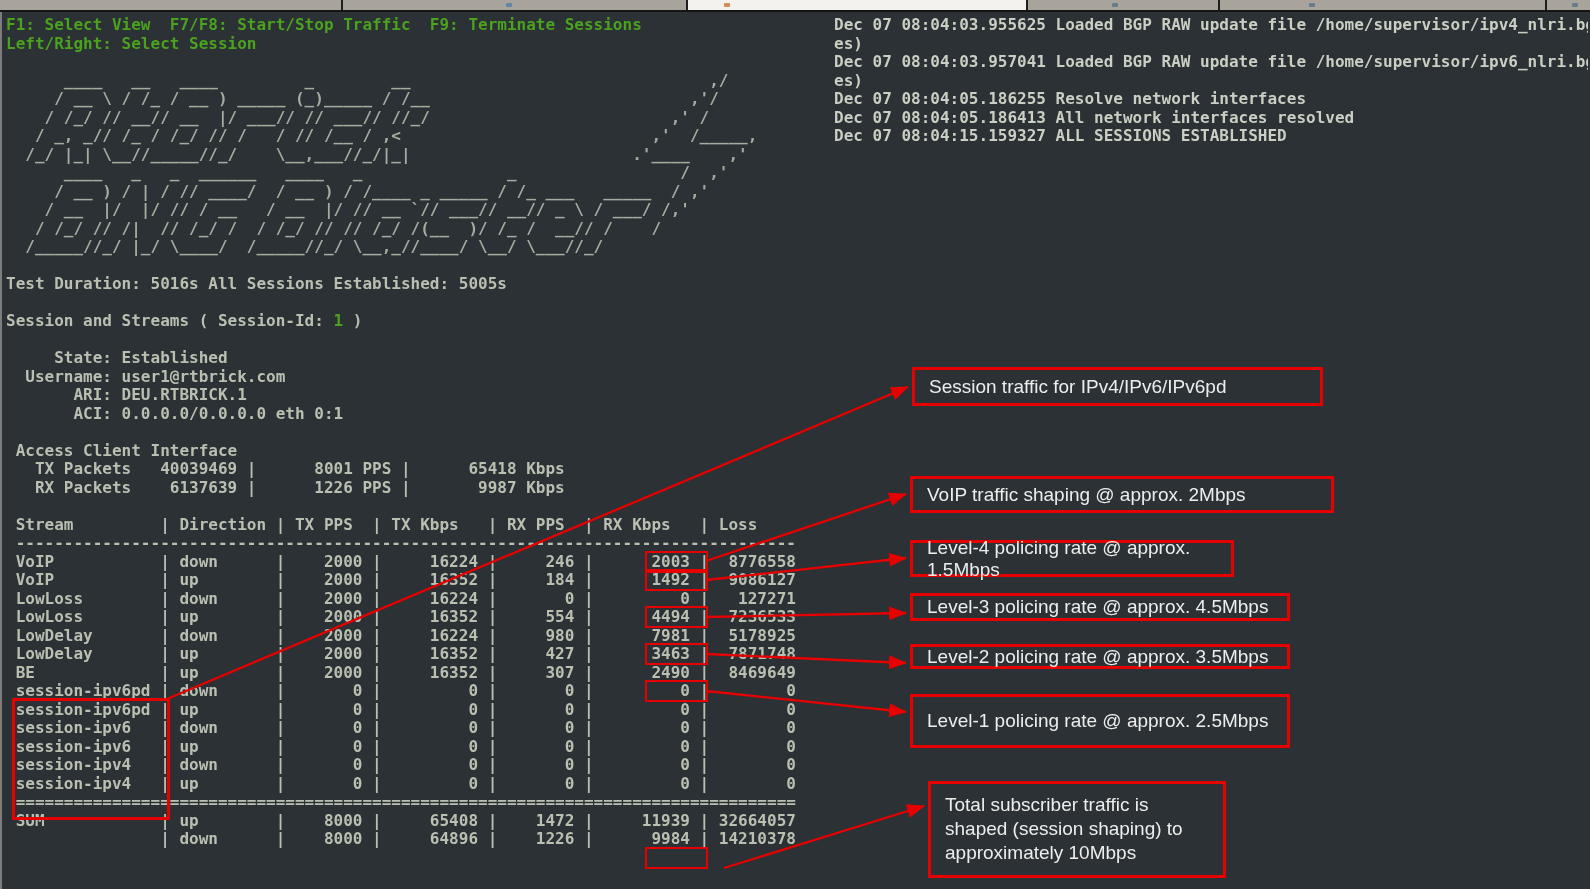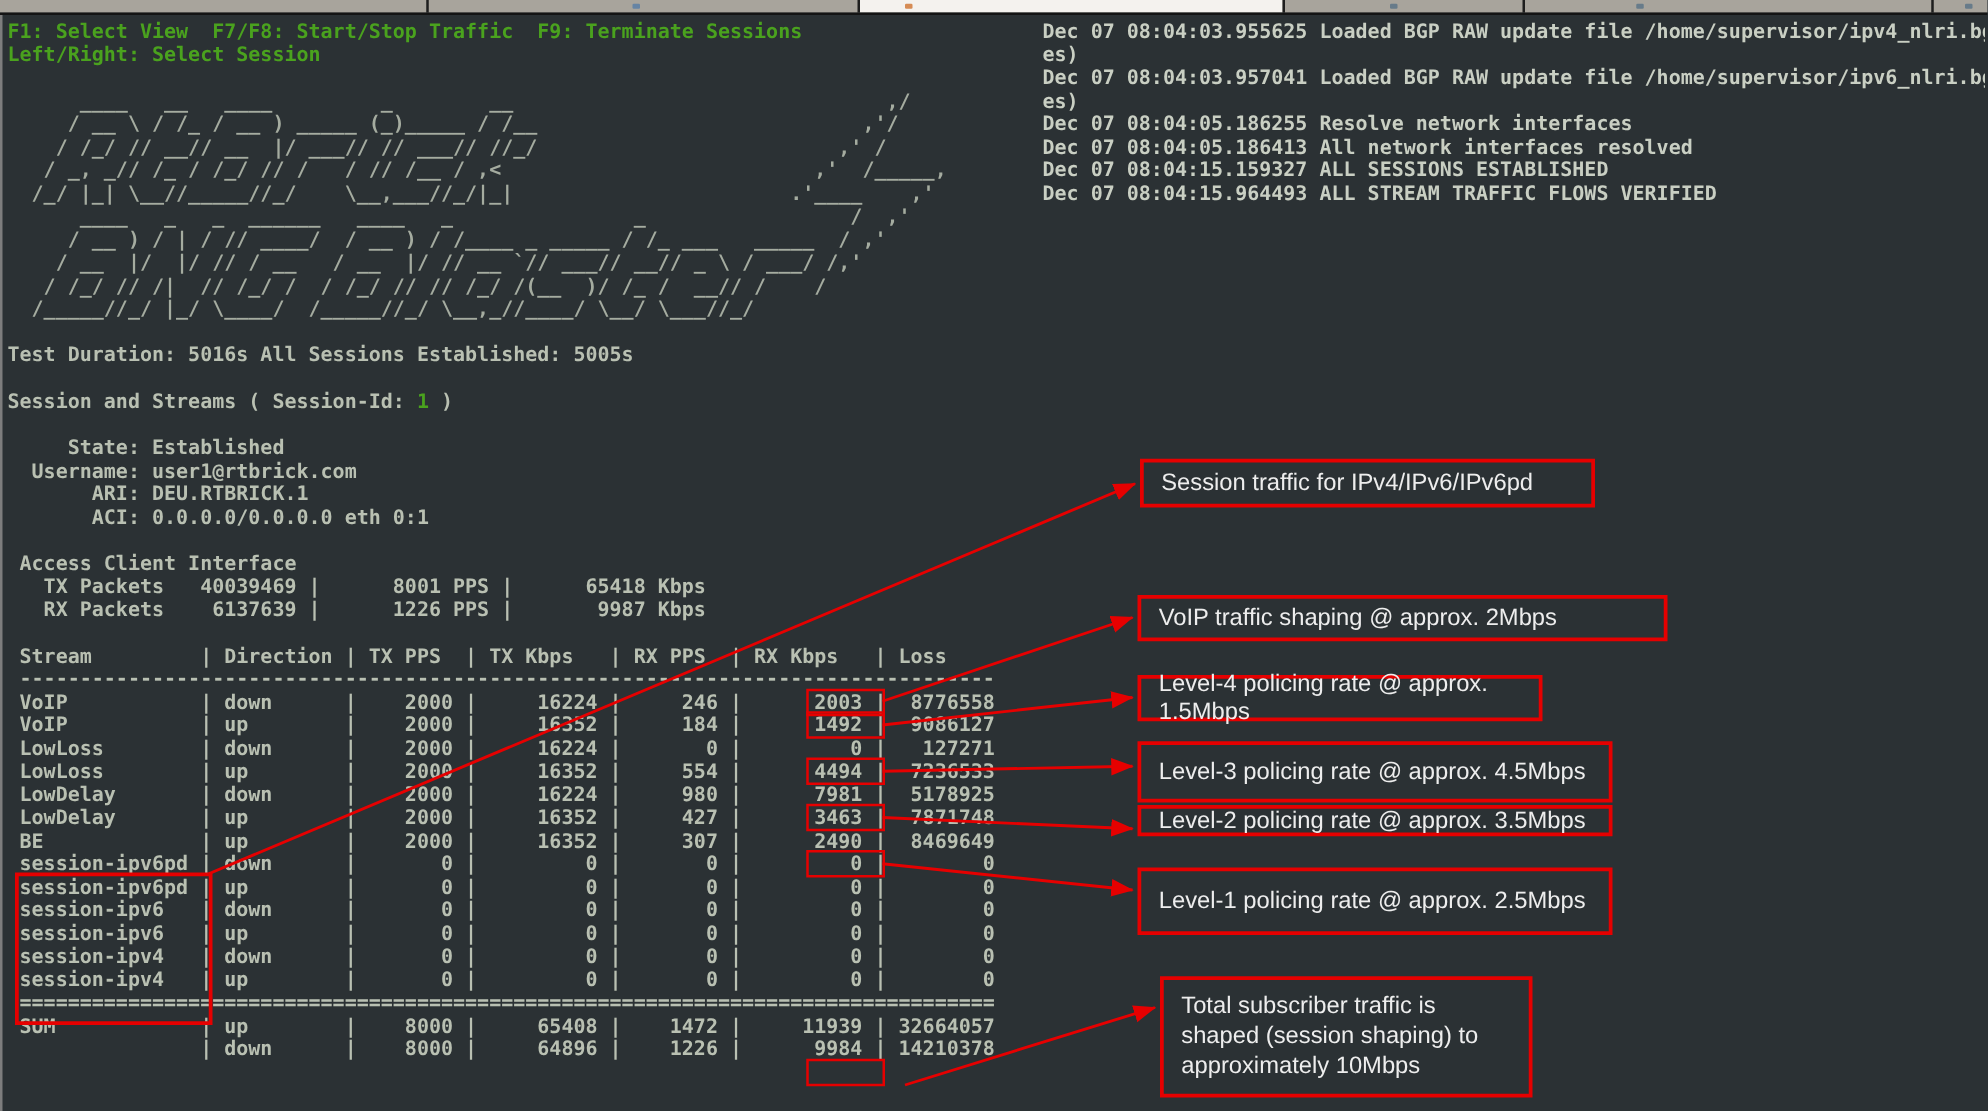--- a/index.html
+++ b/index.html
@@ -110,41 +110,40 @@
     <div class="tl"><span>                | down      |    8000 |     64896 |    1226 |      9984 | 14210378</span></div>
   </div>
 <div id="logpane">
     <div class="tl">Dec 07 08:04:03.955625 Loaded BGP RAW update file /home/supervisor/ipv4_nlri.bgp</div>
     <div class="tl">es)</div>
     <div class="tl">Dec 07 08:04:03.957041 Loaded BGP RAW update file /home/supervisor/ipv6_nlri.bgp</div>
     <div class="tl">es)</div>
     <div class="tl">Dec 07 08:04:05.186255 Resolve network interfaces</div>
     <div class="tl">Dec 07 08:04:05.186413 All network interfaces resolved</div>
     <div class="tl">Dec 07 08:04:15.159327 ALL SESSIONS ESTABLISHED</div>
-    <div class="tl">Dec 07 08:04:15.964493 ALL STREAM TRAFFIC FLOWS VERIFIED</div>
   </div>
 
 <div id="overlays">
     <div class="vbox" style="left: 644.7px; top: 550.5px; width: 59.7px; height: 18px;"></div>
     <div class="vbox" style="left: 644.7px; top: 569px; width: 59.7px; height: 18px;"></div>
     <div class="vbox" style="left: 644.7px; top: 606px; width: 59.7px; height: 18px;"></div>
     <div class="vbox" style="left: 644.7px; top: 643px; width: 59.7px; height: 18px;"></div>
     <div class="vbox" style="left: 644.7px; top: 680px; width: 59.7px; height: 18px;"></div>
     <div class="vbox" style="left: 644.7px; top: 846.5px; width: 59.7px; height: 18px;"></div>
     <div class="gbox" style="left: 12px; top: 698px; width: 152px; height: 116px;"></div>
-    <div class="ann" style="left: 912px; top: 367px; width: 364px; height: 39px;">
+    <div class="ann" style="left: 912px; top: 367px; width: 411px; height: 39px;">
       <span>Session traffic for IPv4/IPv6/IPv6pd</span>
     </div>
     <div class="ann" style="left: 910px; top: 476px; width: 424px; height: 37px;">
       <span>VoIP traffic shaping @ approx. 2Mbps</span>
     </div>
     <div class="ann" style="left: 910px; top: 540px; width: 324px; height: 37px;">
       <span>Level-4 policing rate @ approx. 1.5Mbps</span>
     </div>
-    <div class="ann" style="left: 910px; top: 593px; width: 380px; height: 49px;">
+    <div class="ann" style="left: 910px; top: 593px; width: 380px; height: 28px;">
       <span>Level-3 policing rate @ approx. 4.5Mbps</span>
     </div>
     <div class="ann" style="left: 910px; top: 644px; width: 380px; height: 25px;">
       <span>Level-2 policing rate @ approx. 3.5Mbps</span>
     </div>
     <div class="ann" style="left: 910px; top: 694px; width: 380px; height: 54px;">
       <span>Level-1 policing rate @ approx. 2.5Mbps</span>
     </div>
     <div class="ann multi" style="left: 928px; top: 781px; width: 298px; height: 97px;">
       <span>Total subscriber traffic is shaped (session shaping) to approximately 10Mbps</span>

